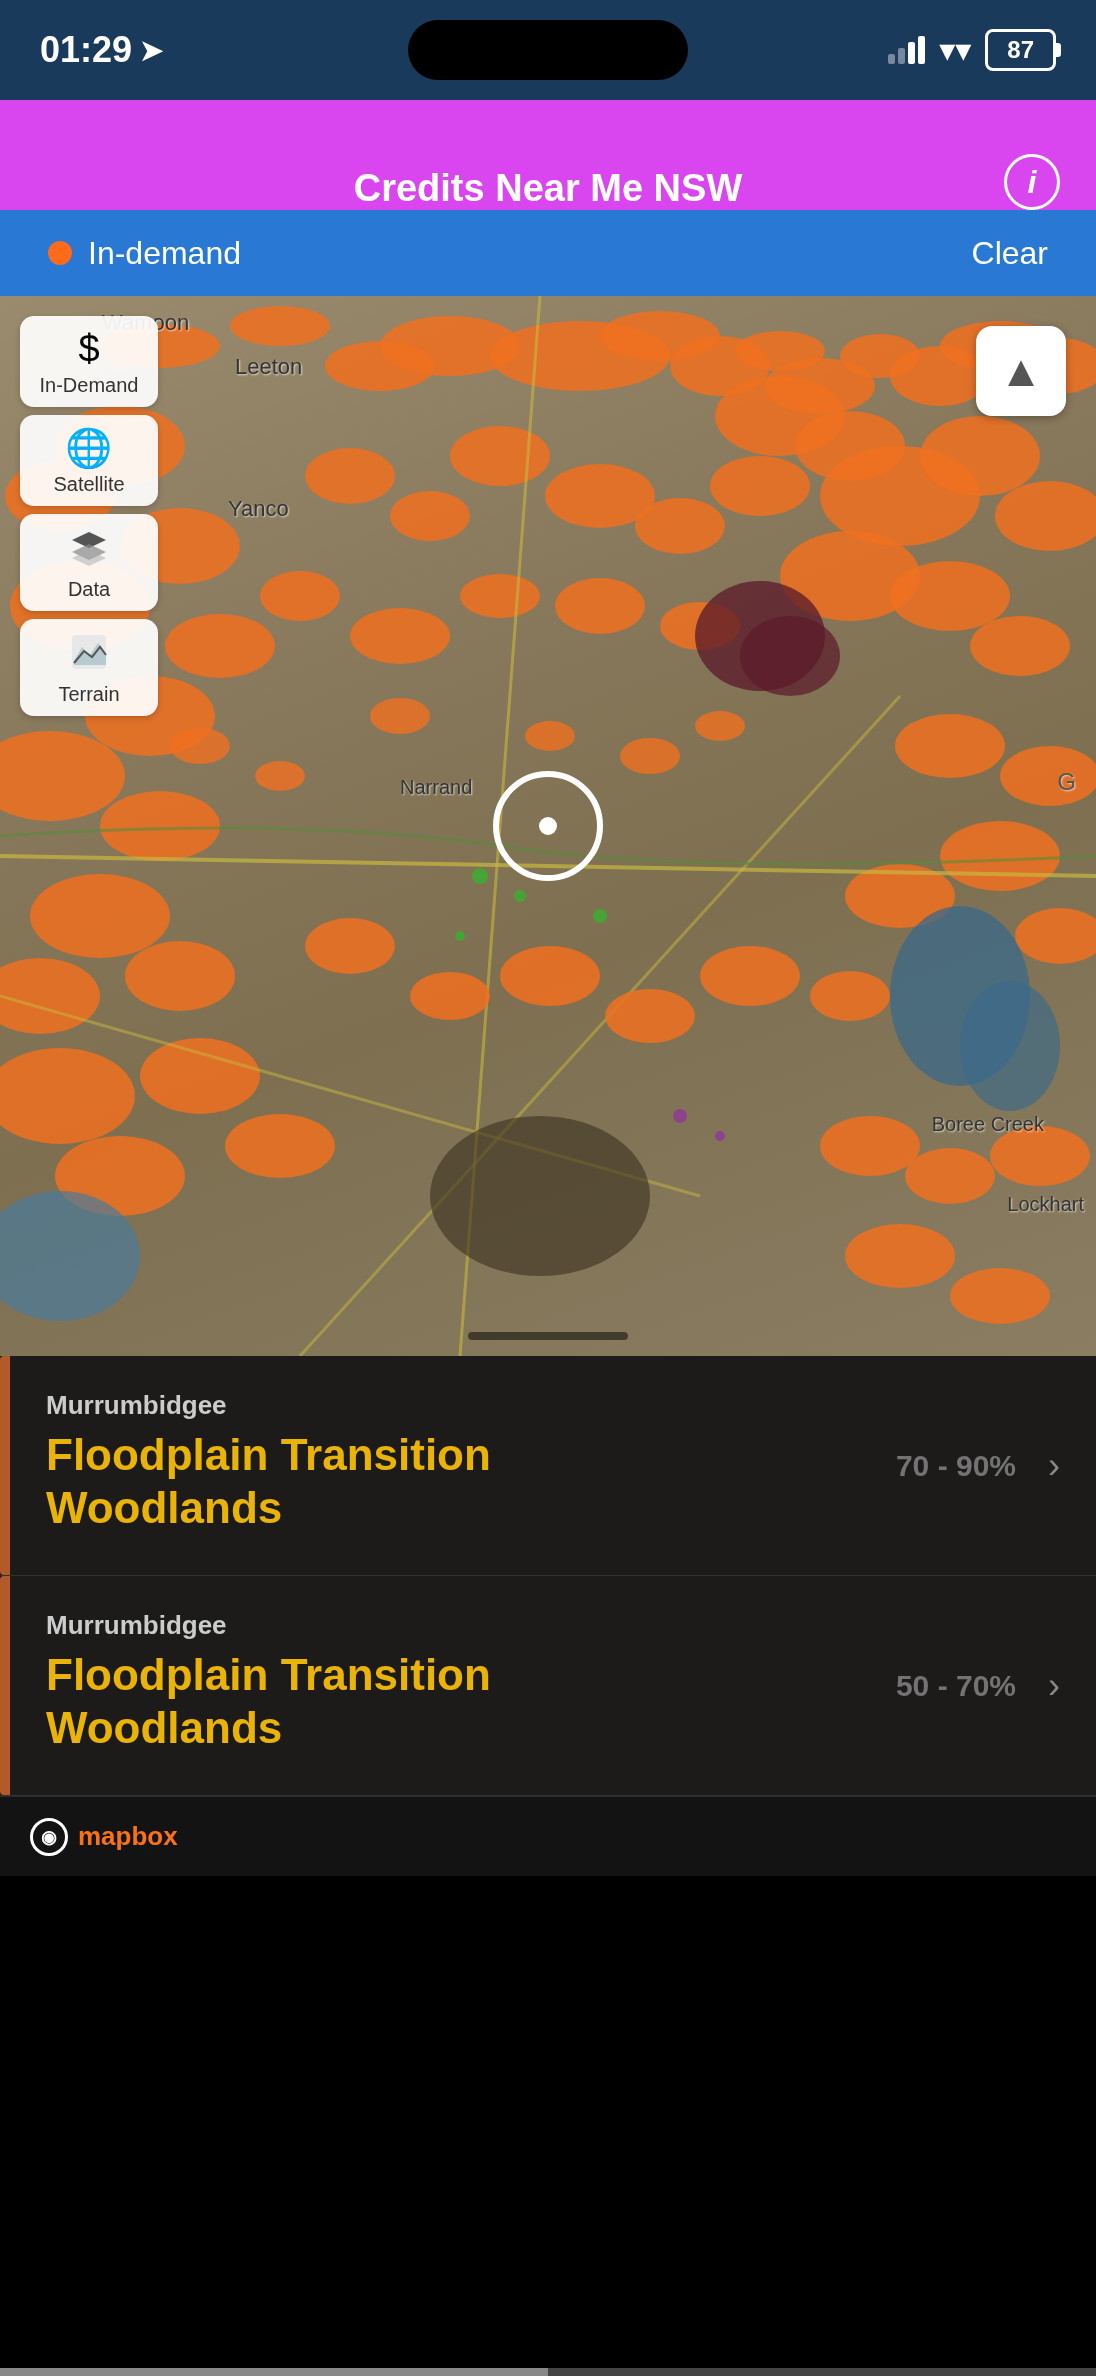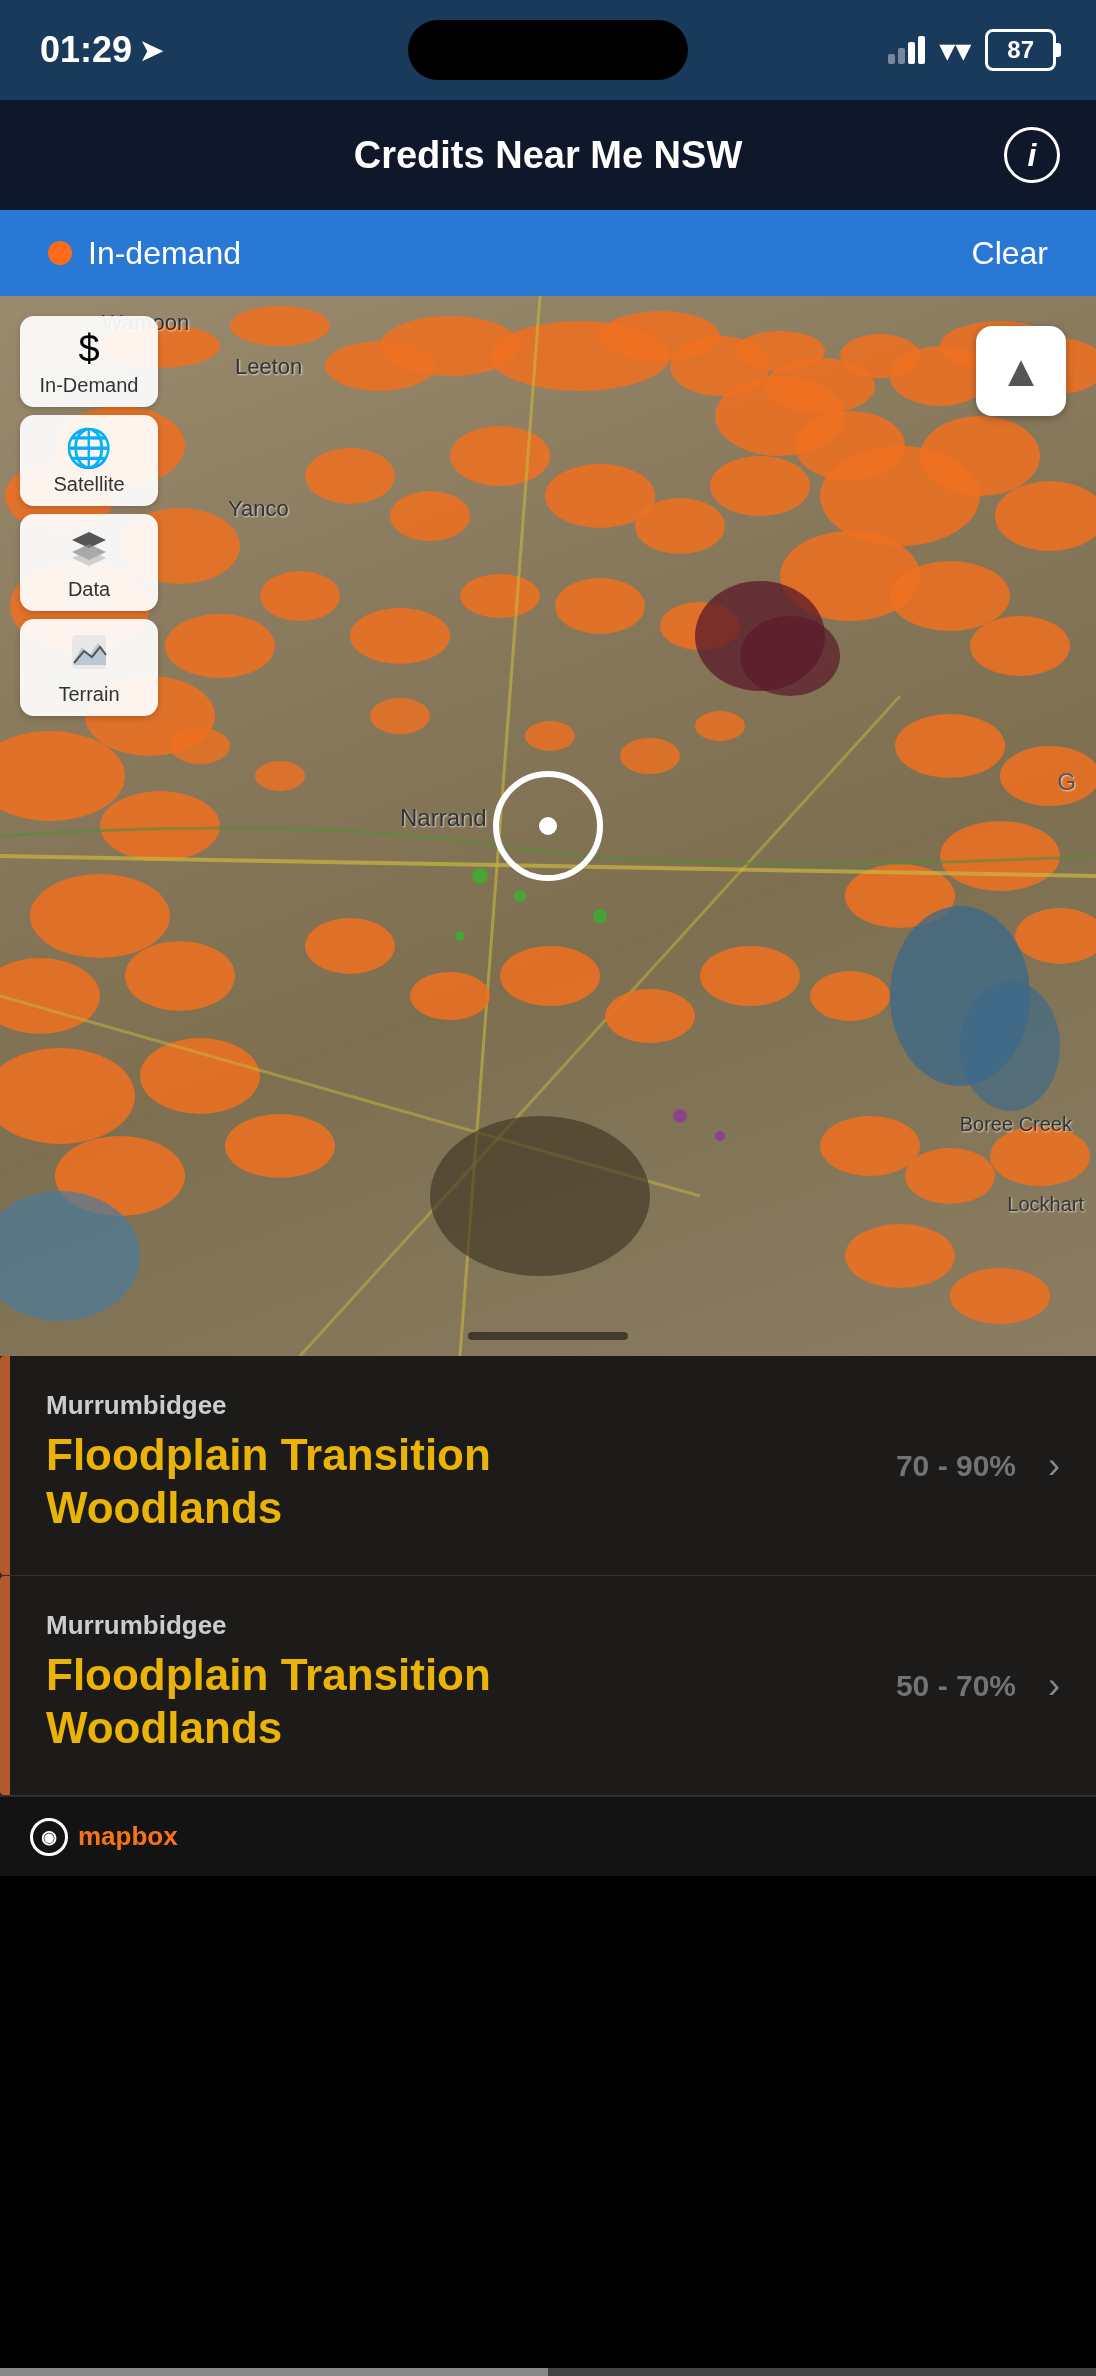--- a/index.html
+++ b/index.html
@@ -76,23 +76,23 @@
       background: white;
       position: absolute;
       right: -8px;
       border-radius: 0 3px 3px 0;
     }
 
     
     .app-header {
       width: 100%;
       height: 110px;
-      background: #0f172a;
-      display: flex;
-      align-items: center;
+      background: #d946ef;
+      display: flex;
+      align-items: flex-end;
       justify-content: center;
       position: relative;
     }
     .header-title {
       color: white;
       font-size: 38px;
       font-weight: 700;
     }
     .info-btn {
       position: absolute;
@@ -513,23 +513,23 @@
 
       <circle cx="680" cy="820" r="7" fill="#9030a0" opacity="0.7"></circle>
       <circle cx="720" cy="840" r="5" fill="#9030a0" opacity="0.7"></circle>
 
       <ellipse cx="540" cy="900" rx="110" ry="80" fill="#3a3020" opacity="0.6"></ellipse>
     </svg>
 
     <span class="map-label" style="left:102px;top:14px;">Wamoon</span>
     <span class="map-label" style="left:235px;top:58px;text-align:right;">Leeton</span>
     <span class="map-label" style="left:228px;top:200px;">Yanco</span>
-    <span class="map-label" style="left:400px;top:508px;font-size:24px;">Narrand</span>
+    <span class="map-label" style="left:400px;top:480px;font-size:20px;">Narrand</span>
     <span class="map-label" style="right:20px;top:472px;font-size:24px;color:#555;">G</span>
-    <span class="map-label" style="right:24px;bottom:220px;font-size:20px;">Boree Creek</span>
+    <span class="map-label" style="right:52px;bottom:220px;font-size:20px;">Boree Creek</span>
     <span class="map-label" style="right:12px;bottom:140px;font-size:20px;">Lockhart</span>
   </div>
 
   <div class="map-sidebar">
     <div class="map-btn">
       <span class="map-btn-icon">$</span>
       <span class="map-btn-label">In-Demand</span>
     </div>
     <div class="map-btn">
       <span class="map-btn-icon">🌐</span>

